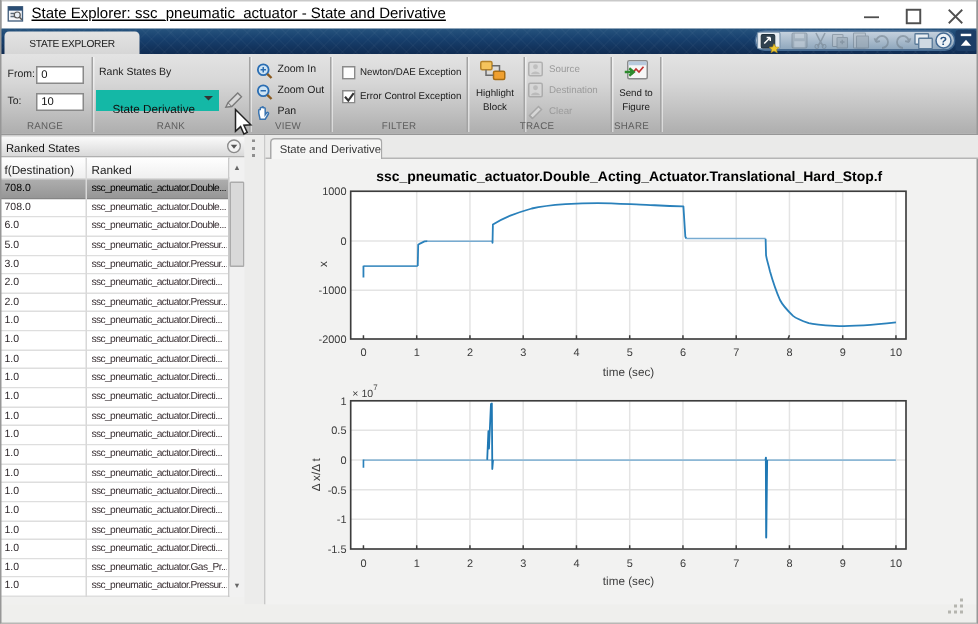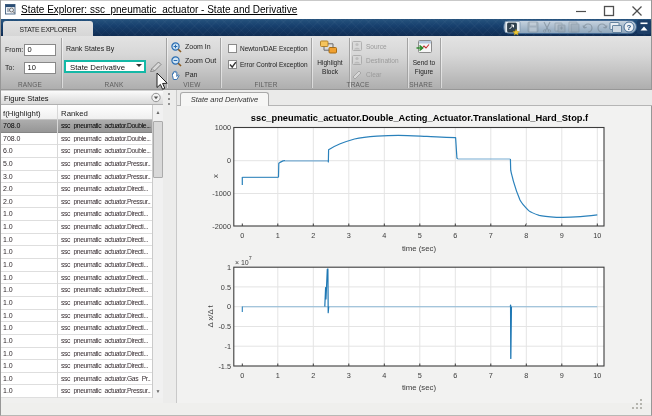--- a/index.html
+++ b/index.html
@@ -47,22 +47,22 @@
 .coldiv { left:57px; top:105px; width:1px; height:293px; background:#d8d8d8; }
 
 #sbar { left:152px; top:105px; width:11px; height:293px; background:#f1f1f1; border-left:1px solid #cacaca; }
 #sthumb { left:153px; top:121px; width:10px; height:57px; background:#d9d9d9; border:1px solid #ababab; border-radius:1px; }
 .sarrow { left:153px; width:10px; height:12px; background:#f1f1f1; font-size:5px; color:#666; text-align:center; line-height:12px; }
 
 #split { left:163px; top:90px; width:14px; height:313px; background:#ececeb; border-right:1px solid #c9c9c9; }
 #splitdots { left:168px; top:93px; width:2px; height:13px;
   background:repeating-linear-gradient(180deg,#8f8f8f 0 2px, transparent 2px 5px); }
 #rtabstrip { left:177px; top:90px; width:475px; height:16px; background:#eaeae9; border-bottom:1px solid #b5b5b5; z-index:5; }
-#rtab { left:180px; top:92px; width:89px; height:14px; background:#f6f6f5; border:1px solid #a9a9a9; border-bottom:none;
-  border-radius:3px 3px 0 0; font-size:7.5px; color:#333; text-align:center; line-height:13px; z-index:6;font-style:italic; }
+#rtab { left:180px; top:92px; width:75px; height:14px; background:#f6f6f5; border:1px solid #a9a9a9; border-bottom:none;
+  border-radius:3px 3px 0 0; font-size:7.5px; color:#333; text-align:right; line-height:13px; z-index:6; }
 
 #bottom { left:0; top:403px; width:652px; height:13px; background:#efefed; }
 </style>
 </head>
 <body>
 <div id="titlebar" class="abs"></div>
 <div id="titletext" class="abs">State Explorer: ssc_pneumatic_actuator - State and Derivative</div>
 <div id="tabband" class="abs">
     <div class="hatch"></div>
   </div>
@@ -85,21 +85,21 @@
 <div class="abs seclabel" style="left:242px; width:48px; text-align:center;">FILTER</div>
 <div class="abs seclabel" style="left:334px; width:48px; text-align:center;">TRACE</div>
 <div class="abs seclabel" style="left:397px; width:48px; text-align:center;">SHARE</div>
 
 <div class="abs rlabel" style="left:5px; top:46px;">From:</div>
 <div class="abs rinput" style="left:23.5px; top:44px; width:32px; height:12px;">0</div>
 <div class="abs rlabel" style="left:5px; top:64px;">To:</div>
 <div class="abs rinput" style="left:23.5px; top:61.5px; width:32px; height:12px;">10</div>
 
 <div class="abs rlabel" style="left:66px; top:45px;">Rank States By</div>
-<div class="abs" style="left:64px; top:59.5px; width:82px; height:13.5px; background:#fff; border:2px solid #14b8a6; font-size:7.8px; color:#111; line-height:12px; padding-left:4px;">State Derivative</div>
+<div class="abs" style="left:64px; top:59.5px; width:82px; height:13.5px; background:#fff; border:7px solid #14b8a6; font-size:7.8px; color:#111; line-height:12px; padding-left:4px;">State Derivative</div>
 <div class="abs" style="left:136px; top:64px; width:0; height:0; border-left:3px solid transparent; border-right:3px solid transparent; border-top:3.8px solid #333;"></div>
 
 <div class="abs rlabel" style="left:185px; top:43px;">Zoom In</div>
 <div class="abs rlabel" style="left:185px; top:57px;">Zoom Out</div>
 <div class="abs rlabel" style="left:185px; top:71px;">Pan</div>
 
 <div class="abs chk" style="left:228px; top:44px;"></div>
 <div class="abs rlabel rsm" style="left:240px; top:45px;">Newton/DAE Exception</div>
 <div class="abs chk" style="left:228px; top:60px;"></div>
 <div class="abs rlabel rsm" style="left:240px; top:61px;">Error Control Exception</div>
@@ -108,24 +108,24 @@
 <div class="abs rlabel rsm" style="left:311px; top:68px; width:38px; text-align:center;">Block</div>
 
 <div class="abs rlabel rsm" style="left:366px; top:43px; color:#9b9b9b;">Source</div>
 <div class="abs rlabel rsm" style="left:366px; top:57px; color:#9b9b9b;">Destination</div>
 <div class="abs rlabel rsm" style="left:366px; top:71px; color:#9b9b9b;">Clear</div>
 
 <div class="abs rlabel rsm" style="left:404px; top:59px; width:40px; text-align:center;">Send to</div>
 <div class="abs rlabel rsm" style="left:404px; top:68px; width:40px; text-align:center;">Figure</div>
 
 <div id="lpHeader" class="abs">
-    <span>Figure States</span>
+    <span>Ranked States</span>
   </div>
 <div id="tableHead" class="abs">
-    <span class="c1">f(Highlight)</span>
+    <span class="c1">f(Destination)</span>
     <span class="c2">Ranked</span>
   </div>
 <div id="tbl" class="abs">
 <div class="row sel" style="top:0.0px">
       <span class="v">708.0</span>
       <span class="s">ssc_pneumatic_actuator.Double...</span>
     </div>
 <div class="row" style="top:12.64px">
       <span class="v">708.0</span>
       <span class="s">ssc_pneumatic_actuator.Double...</span>

